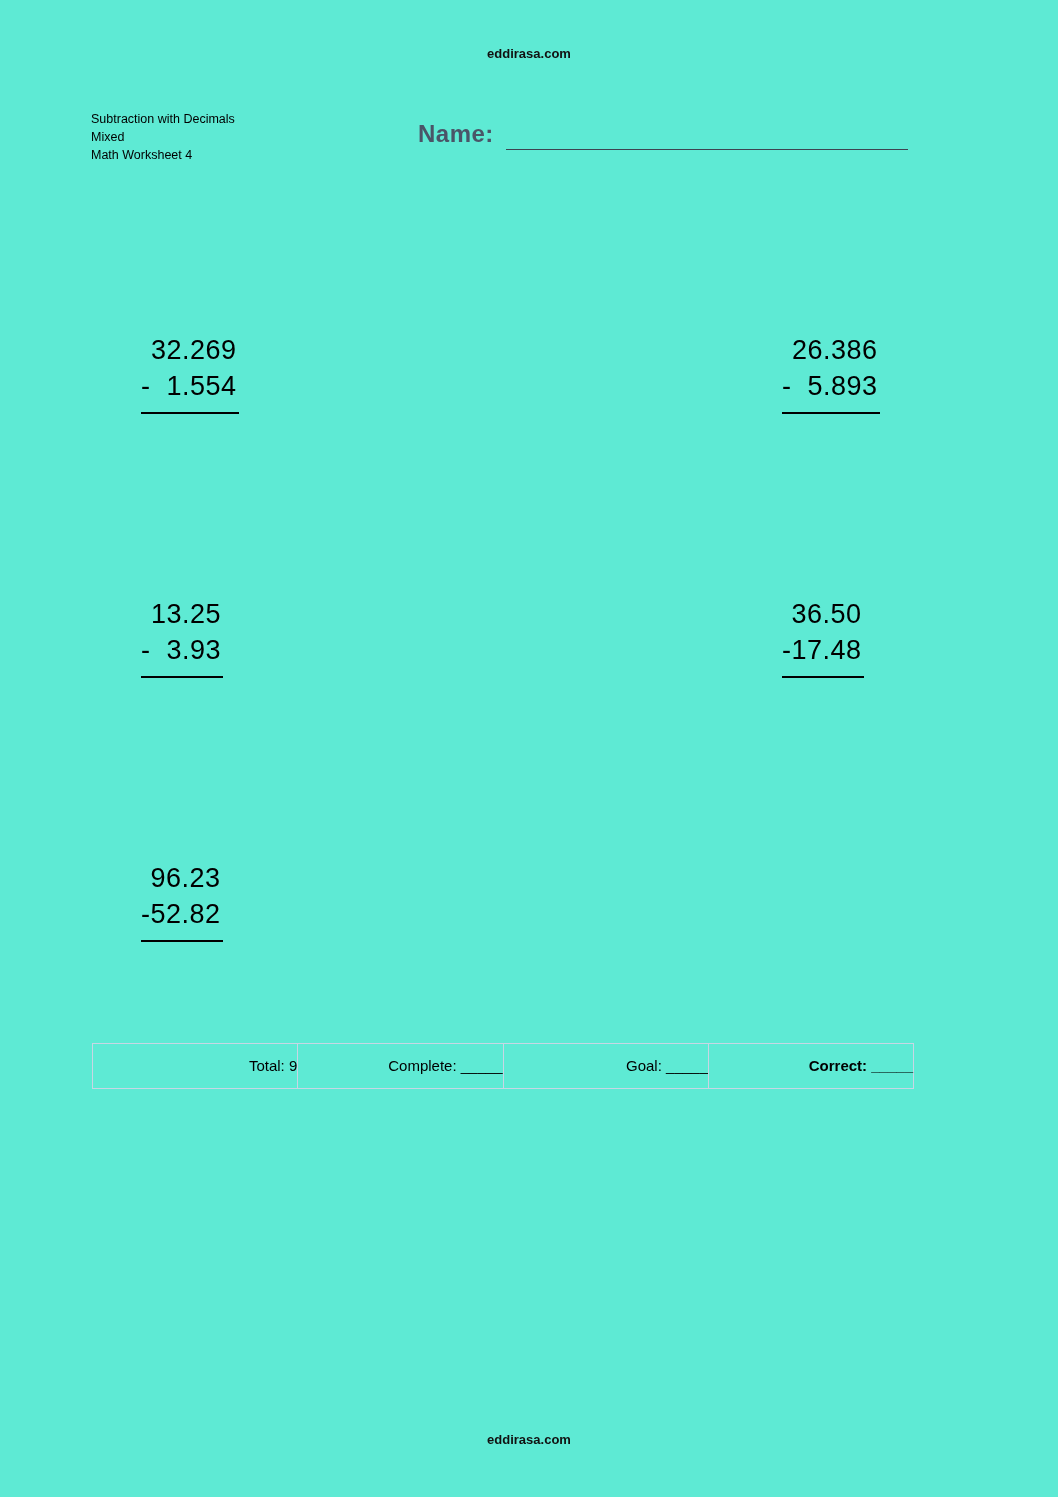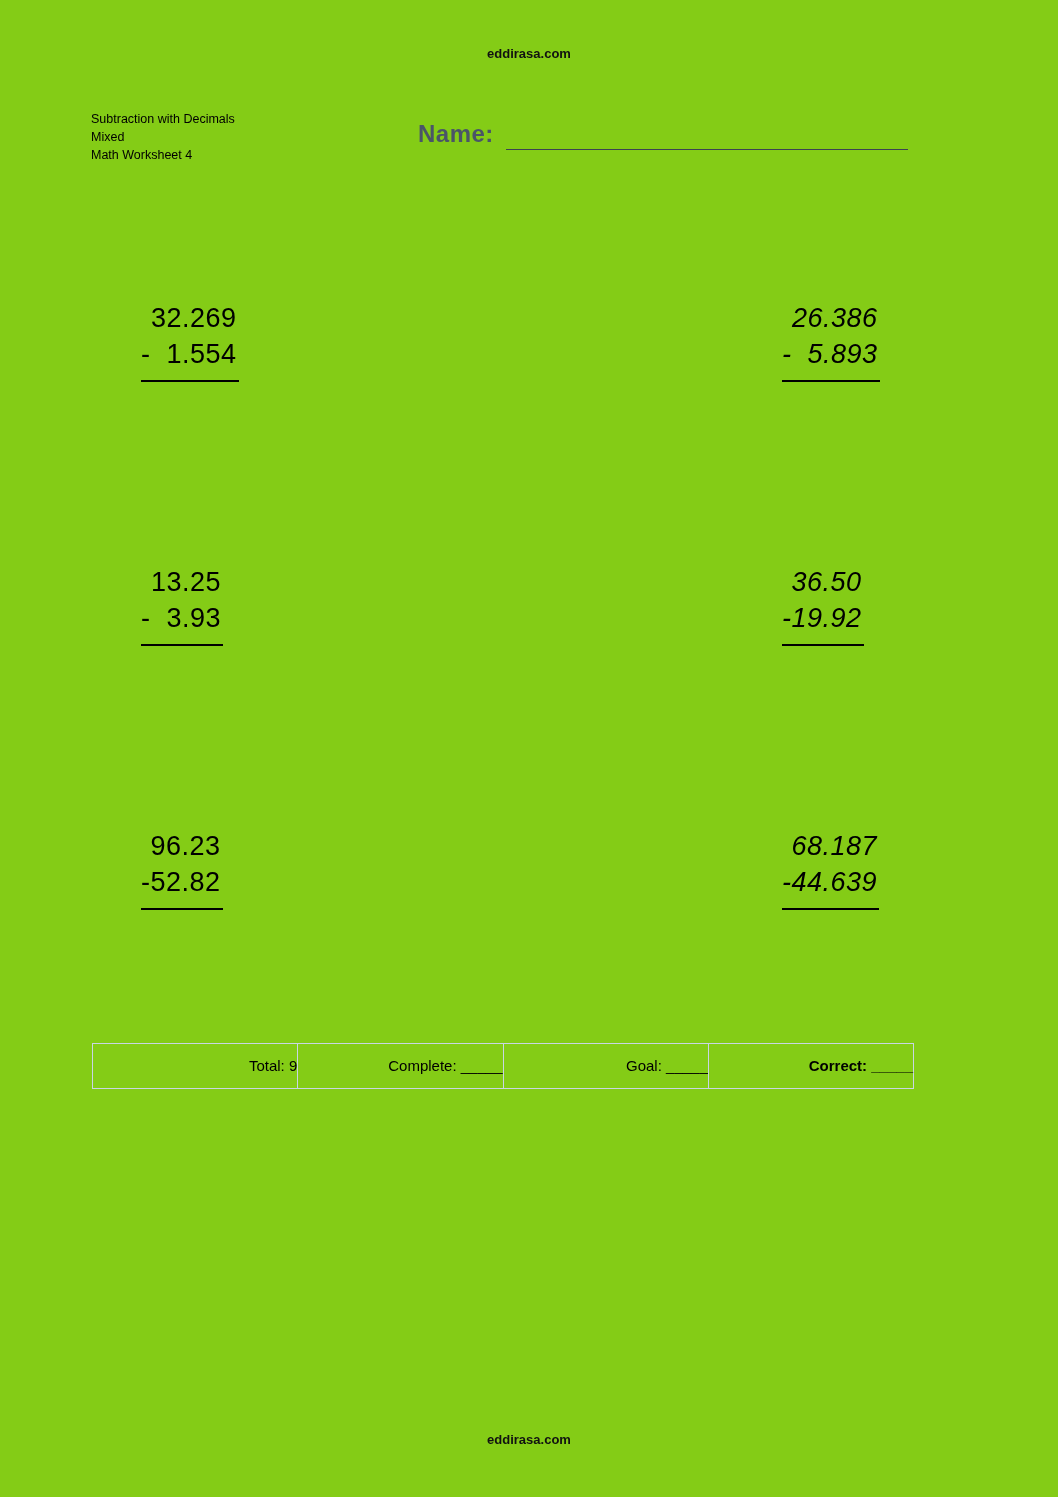--- a/index.html
+++ b/index.html
@@ -8,21 +8,21 @@
     background: #ffffff;
   }
   body {
     font-family: "Liberation Sans", sans-serif;
     color: #000000;
   }
   .page {
     position: relative;
     width: 1058px;
     height: 1497px;
-    background: #84cc16;
+    background: #5eead4;
     overflow: hidden;
   }
   .brand-top {
     position: absolute;
     top: 46px;
     left: 0;
     width: 100%;
     text-align: center;
     font-size: 13px;
     font-weight: bold;
@@ -74,41 +74,42 @@
     left: 91px;
     width: 880px;
   }
   .prob-row {
     display: flex;
     height: 264px;
   }
   .prob-cell {
     width: 321px;
     position: relative;
+    margin-top: 32px;
   }
   .prob-inner {
     display: inline-block;
     text-align: right;
     font-size: 27px;
     line-height: 36px;
     letter-spacing: 0.5px;
   }
   .prob-top {
     padding-right: 2px;
     white-space: pre;
   }
   .prob-bottom {
     white-space: pre;
     border-bottom: 2px solid #000000;
     padding-right: 2px;
     padding-bottom: 8px;
   }
   
   .col-0 .prob-inner { margin-left: 50px; }
-  .col-1 .prob-inner { margin-left: 370px; font-style: italic; }
+  .col-1 .prob-inner { margin-left: 370px; }
 
   .col-0 { width: 321px; }
   .col-1 { width: 321px; }
   .col-2 { width: 238px; }
 
   .summary {
     position: absolute;
     top: 1043px;
     left: 92px;
     width: 820px;
@@ -166,39 +167,33 @@
     <div class="prob-row">
       <div class="prob-cell col-0">
         <div class="prob-inner">
           <div class="prob-top">13.25</div>
           <div class="prob-bottom">-  3.93</div>
         </div>
       </div>
       <div class="prob-cell col-1">
         <div class="prob-inner">
           <div class="prob-top">36.50</div>
-          <div class="prob-bottom">-19.92</div>
+          <div class="prob-bottom">-17.48</div>
         </div>
       </div>
       <div class="prob-cell col-2">
         
       </div>
     </div>
 
     <div class="prob-row">
       <div class="prob-cell col-0">
         <div class="prob-inner">
           <div class="prob-top">96.23</div>
           <div class="prob-bottom">-52.82</div>
-        </div>
-      </div>
-      <div class="prob-cell col-1">
-        <div class="prob-inner">
-          <div class="prob-top">68.187</div>
-          <div class="prob-bottom">-44.639</div>
         </div>
       </div>
       <div class="prob-cell col-2">
         
       </div>
     </div>
 
   </div>
 
   <div class="summary">

